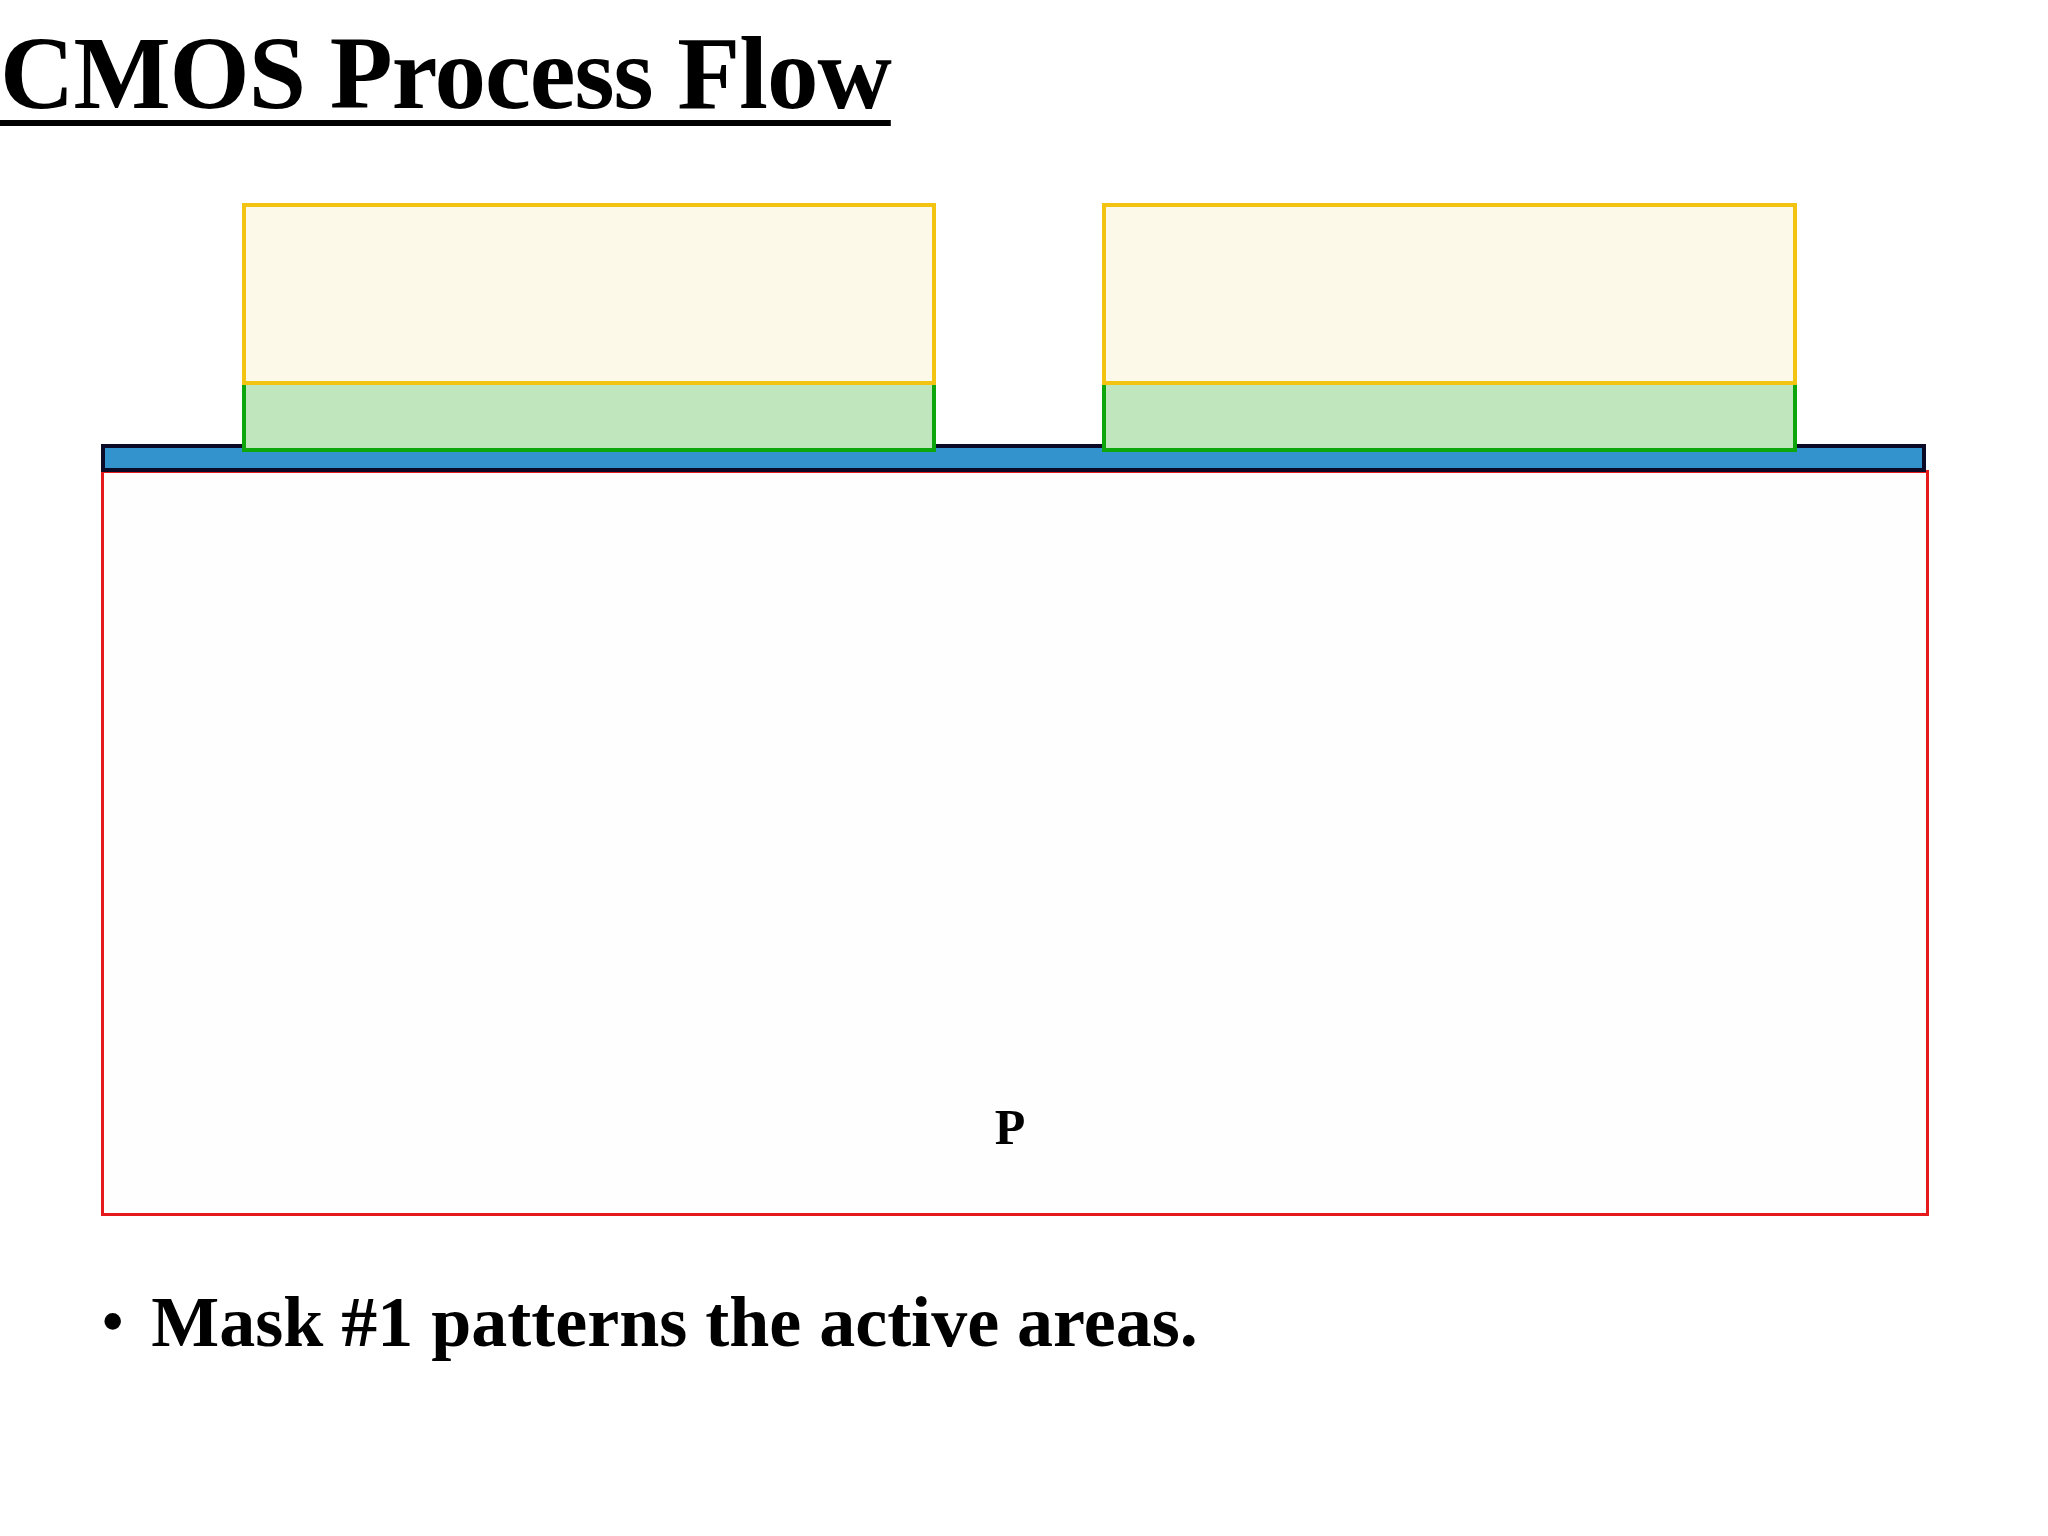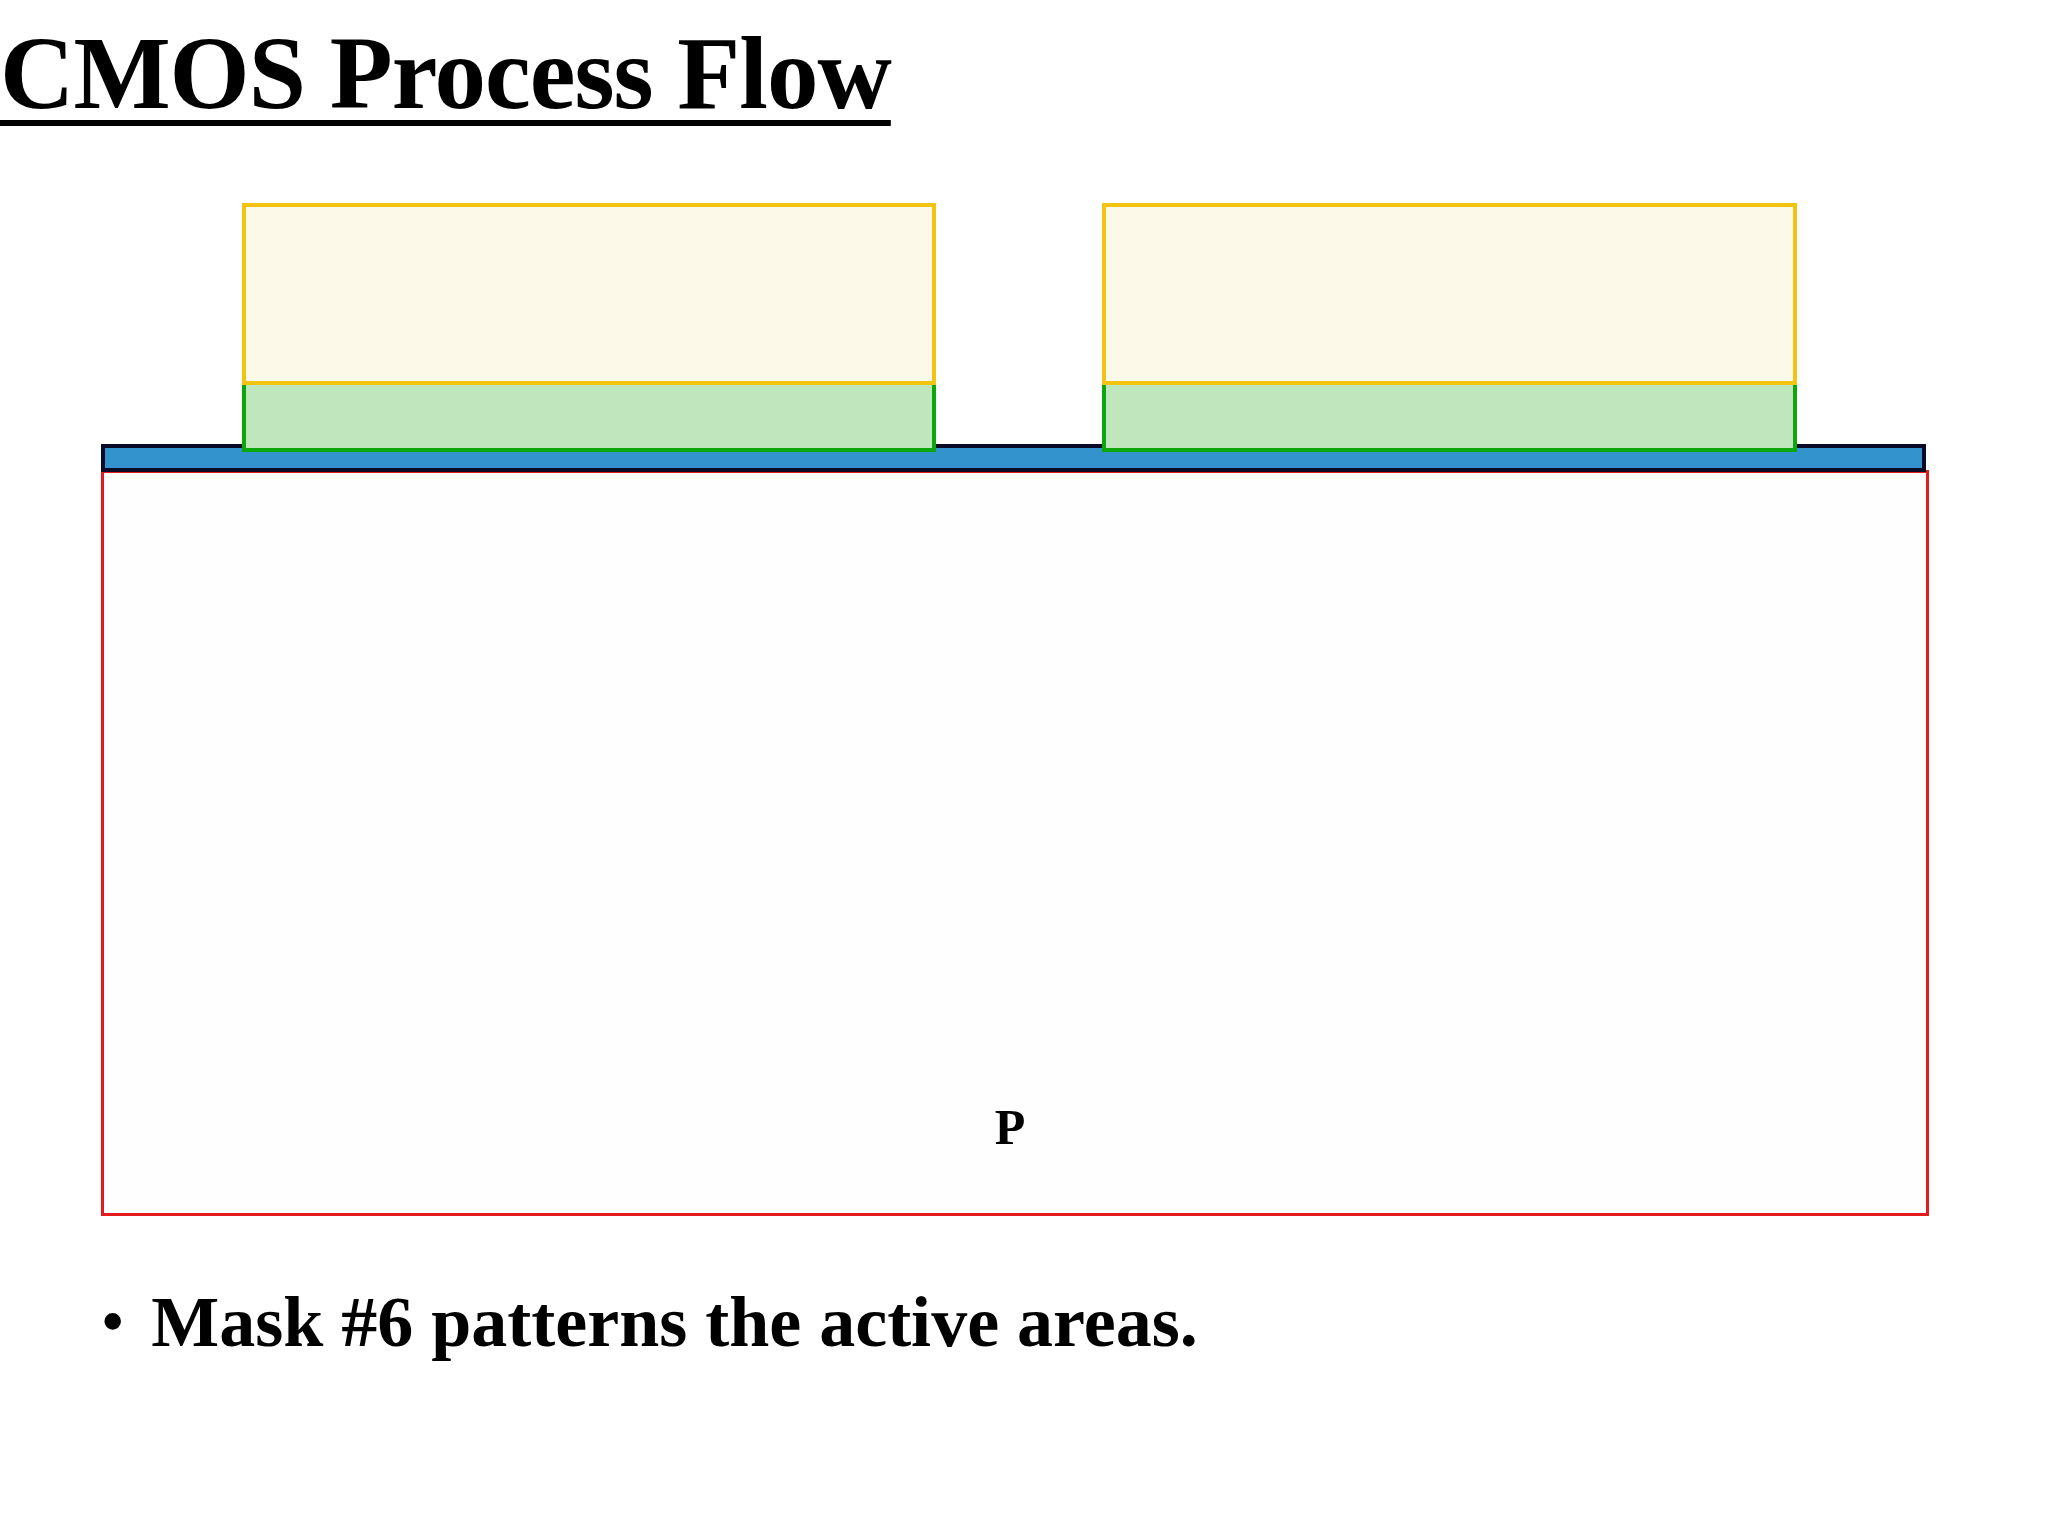--- a/index.html
+++ b/index.html
@@ -117,17 +117,17 @@
     <div class="layer nitride right"></div>
 
     <div class="layer photoresist left"></div>
 
     <div class="layer photoresist right"></div>
 
   </div>
 
   <div class="notes">
     <div class="line1">
-      <span class="bullet-glyph">•</span><span>Mask #6 patterns the active areas.</span>
+      <span class="bullet-glyph">•</span><span>Mask #1 patterns the active areas.</span>
     </div>
   </div>
 
 </div>
 
 </body></html>

